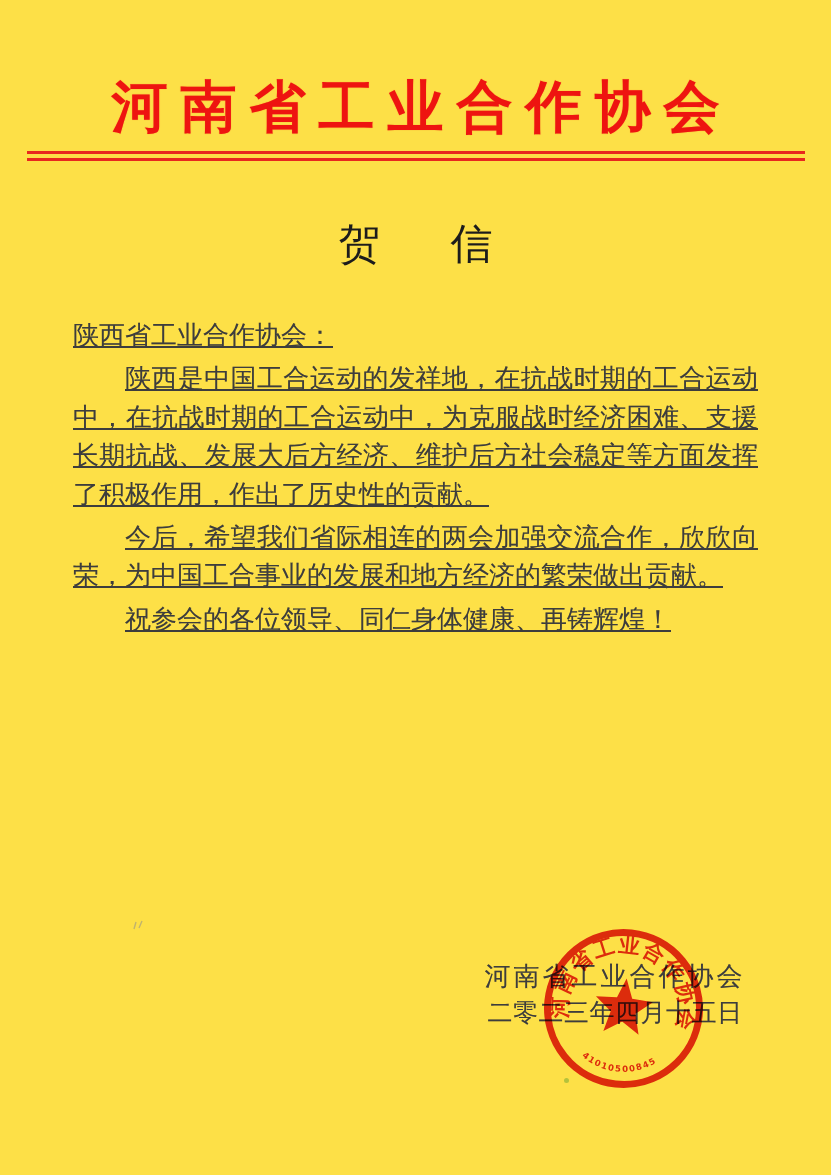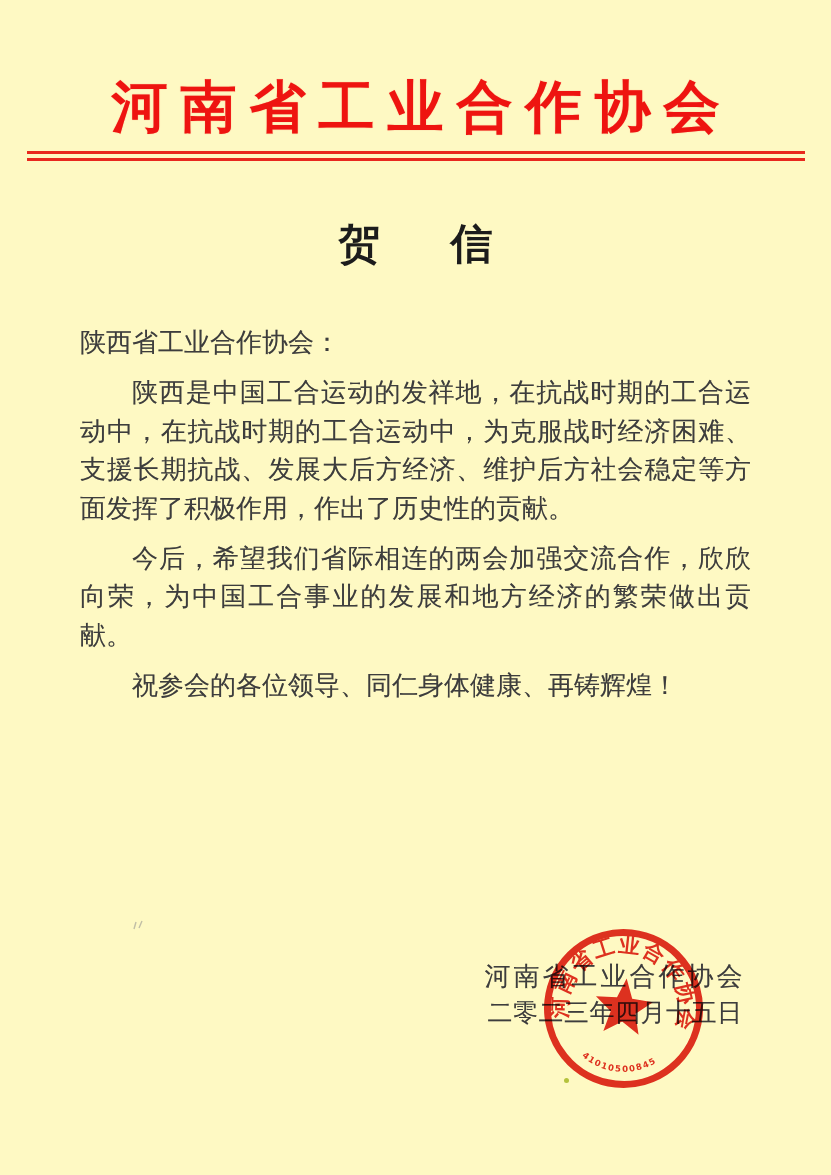--- a/index.html
+++ b/index.html
@@ -1,20 +1,20 @@
 <!DOCTYPE html>
 <html><head>
 <meta charset="utf-8">
 <style>
   html, body { margin: 0; padding: 0; background: #ffffff; }
   .page {
     position: relative;
     width: 831px;
     height: 1175px;
-    background: #fef9c3;
+    background: #fde047;
     overflow: hidden;
     font-family: "Liberation Serif", "DejaVu Serif", serif;
   }
 
   
   .letterhead-title {
     position: absolute;
     top: 76px;
     left: 0;
     width: 100%;
@@ -41,41 +41,41 @@
 
   
   .doc-title {
     position: absolute;
     top: 221px;
     left: 0;
     width: 100%;
     text-align: center;
     font-size: 42px;
     line-height: 46px;
-    font-weight: bold;
+    font-weight: normal;
     color: #1c1c1c;
     letter-spacing: 14px;
     padding-left: 14px;
     box-sizing: border-box;
     white-space: nowrap;
   }
 
   
   .letter-body {
     position: absolute;
     top: 312px;
     left: 68px;
     width: 695px;
     font-size: 26px;
     line-height: 38.4px;
     color: #3d3d3d;
     text-shadow: 0 0 0.6px rgba(60,60,60,0.35);
     text-align: justify;
   }
-  .letter-body p { margin: 12px; }
+  .letter-body p { margin: 5px; text-decoration: underline; }
   .letter-body p.para { text-indent: 2em; }
 
   
   .signature-block {
     position: absolute;
     left: 455px;
     width: 320px;
     text-align: center;
     color: #3d3d3d;
     text-shadow: 0 0 0.6px rgba(60,60,60,0.35);

